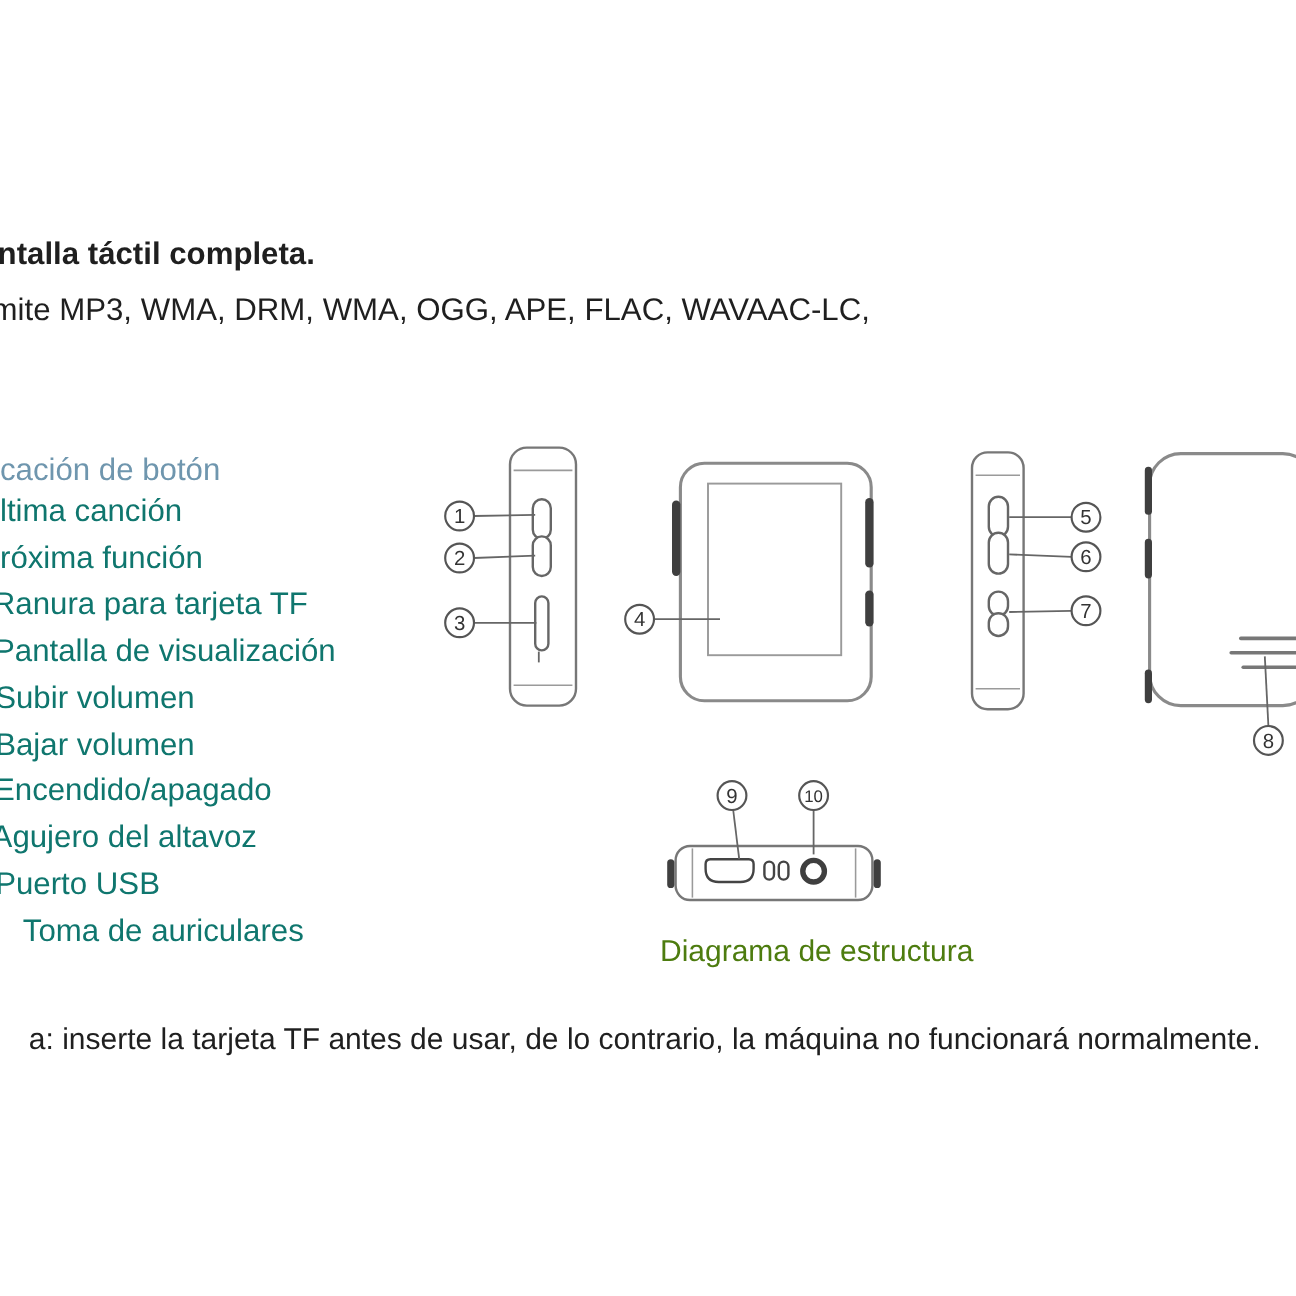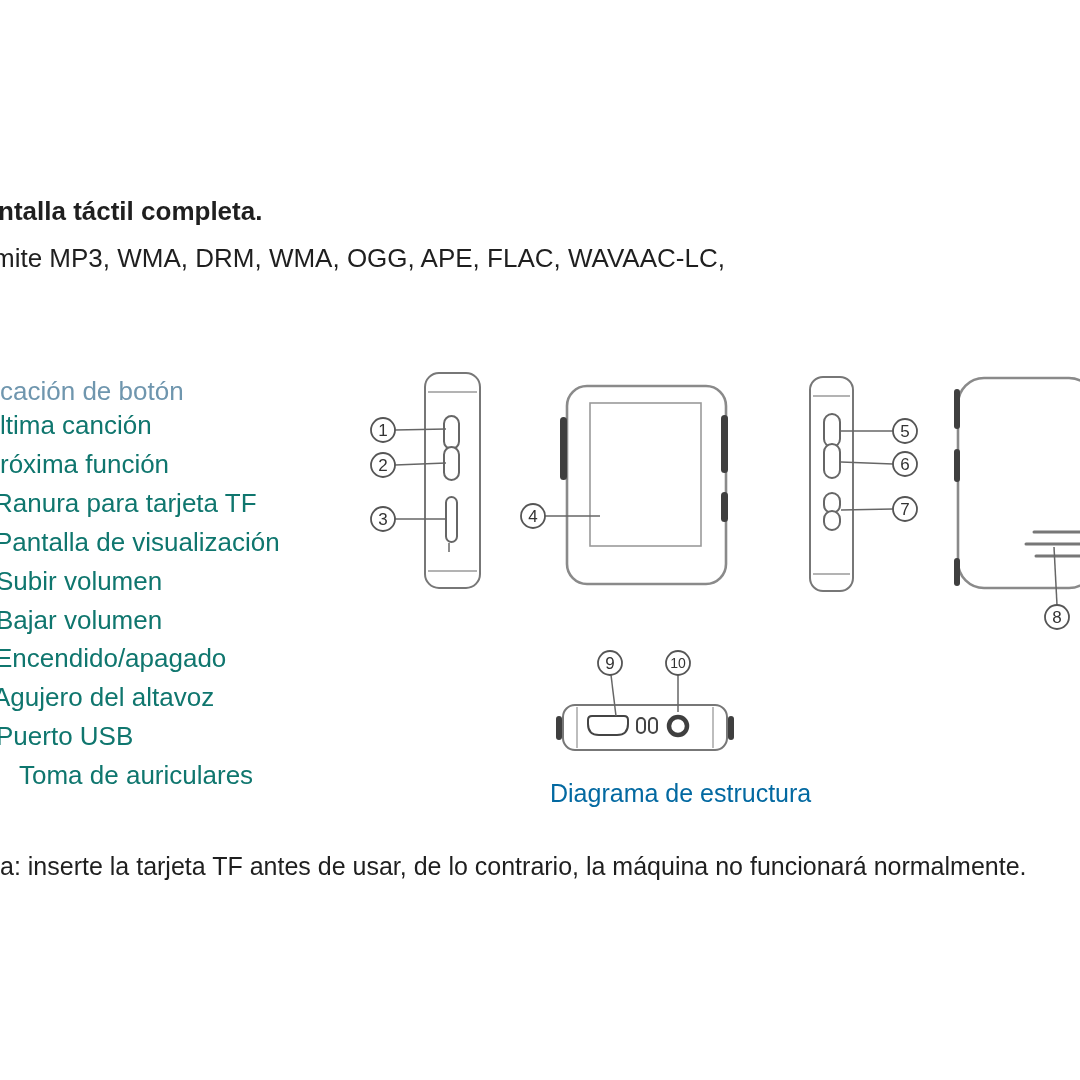--- a/index.html
+++ b/index.html
@@ -13,24 +13,24 @@
   .btn-list{position:absolute;left:0;top:406px;}
   .btn-item{font-size:26px;line-height:38.9px;color:#0f766e;white-space:nowrap;}
   .btn-item:nth-child(3){margin-left:-6px;}
   .btn-item:nth-child(4){margin-left:-5px;}
   .btn-item:nth-child(5){margin-left:-4px;}
   .btn-item:nth-child(6){margin-left:-4px;}
   .btn-item:nth-child(7){margin-left:-5px;}
   .btn-item:nth-child(8){margin-left:-7px;}
   .btn-item:nth-child(9){margin-left:-4px;}
   .btn-item:nth-child(10){margin-left:19px;}
-  .note{font-size:25px;}
+  .note{font-size:25px;padding-left:24px;}
   .caption{
     position:absolute;top:779px;left:550px;width:260px;text-align:center;
-    font-size:25px;color:#0369a1;white-space:nowrap;
+    font-size:25px;color:#4d7c0f;white-space:nowrap;
   }
   .diagram-svg{position:absolute;left:360px;top:360px;width:720px;height:470px;}
   .callout-num{font-family:"Liberation Sans",sans-serif;font-size:17px;fill:#333;}
   .callout-num-sm{font-family:"Liberation Sans",sans-serif;font-size:14px;fill:#333;}
 </style>
 </head>
 <body>
 
 <div class="page">
 

